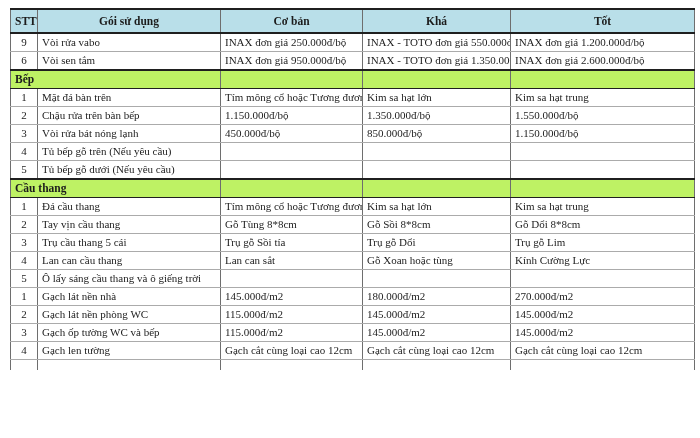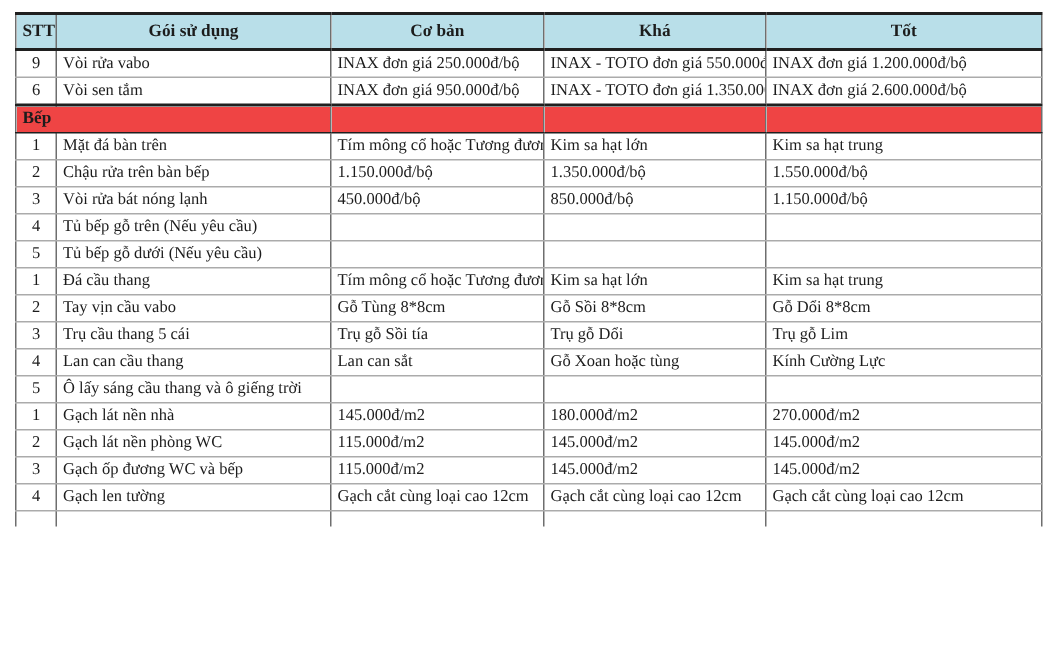--- a/index.html
+++ b/index.html
@@ -24,21 +24,21 @@
   table.price th{
     background:#b9dfe9;
     font-weight:bold;
     text-align:center;
     border-top:2px solid #1f1f1f;
     border-bottom:2px solid #1f1f1f;
     height:18px;
     font-size:11.5px;
   }
   tr.section-row td{
-    background:#ef4444;
+    background:#bef264;
     font-weight:bold;
     border-top:2px solid #1f1f1f;
     border-bottom:1.5px solid #1f1f1f;
     height:13px;
     font-size:11.5px;
   }
   td.stt{text-align:center;}
   td.wrap{white-space:normal;}
   tr.stub td{height:6px;border-bottom:none;}
 </style>
@@ -112,30 +112,36 @@
           <td></td>
           <td></td>
         </tr>
         <tr>
           <td class="stt">5</td>
           <td>Tủ bếp gỗ dưới (Nếu yêu cầu)</td>
           <td></td>
           <td></td>
           <td></td>
         </tr>
+        <tr class="section-row">
+          <td colspan="2">Cầu thang</td>
+          <td></td>
+          <td></td>
+          <td></td>
+        </tr>
         <tr>
           <td class="stt">1</td>
           <td>Đá cầu thang</td>
           <td>Tím mông cổ hoặc Tương đương</td>
           <td>Kim sa hạt lớn</td>
           <td>Kim sa hạt trung</td>
         </tr>
         <tr>
           <td class="stt">2</td>
-          <td>Tay vịn cầu vabo</td>
+          <td>Tay vịn cầu thang</td>
           <td>Gỗ Tùng 8*8cm</td>
           <td>Gỗ Sồi 8*8cm</td>
           <td>Gỗ Dổi 8*8cm</td>
         </tr>
         <tr>
           <td class="stt">3</td>
           <td>Trụ cầu thang 5 cái</td>
           <td>Trụ gỗ Sồi tía</td>
           <td>Trụ gỗ Dổi</td>
           <td>Trụ gỗ Lim</td>
@@ -163,21 +169,21 @@
         </tr>
         <tr>
           <td class="stt">2</td>
           <td>Gạch lát nền phòng WC</td>
           <td>115.000đ/m2</td>
           <td>145.000đ/m2</td>
           <td>145.000đ/m2</td>
         </tr>
         <tr>
           <td class="stt">3</td>
-          <td>Gạch ốp đương WC và bếp</td>
+          <td>Gạch ốp tường WC và bếp</td>
           <td>115.000đ/m2</td>
           <td>145.000đ/m2</td>
           <td>145.000đ/m2</td>
         </tr>
         <tr>
           <td class="stt">4</td>
           <td>Gạch len tường</td>
           <td>Gạch cắt cùng loại cao 12cm</td>
           <td>Gạch cắt cùng loại cao 12cm</td>
           <td>Gạch cắt cùng loại cao 12cm</td>

